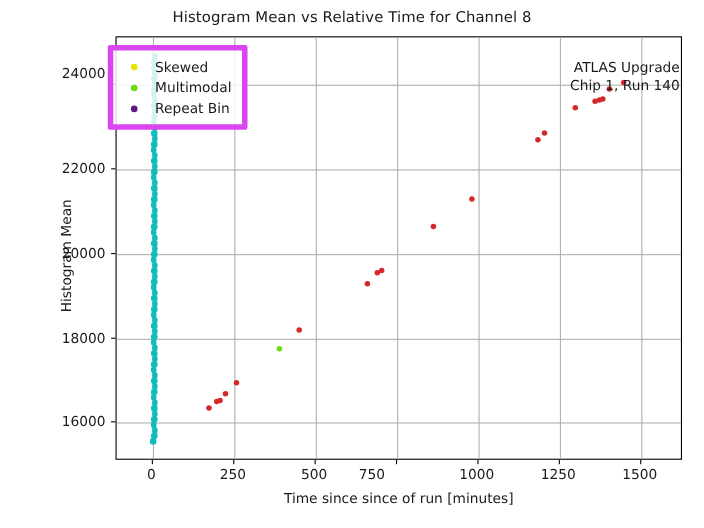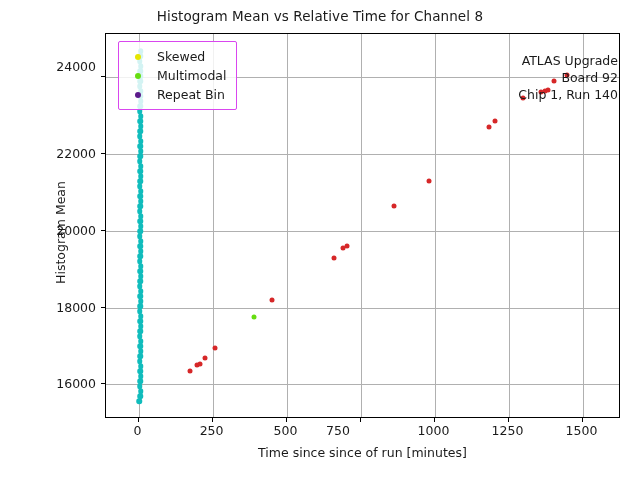--- a/index.html
+++ b/index.html
@@ -104,25 +104,24 @@
     color: #1a1a1a;
     transform: rotate(-90deg);
     transform-origin: center center;
   }
   
   #legend {
     position: absolute;
     left: 98px;
     top: 41px;
     background: rgba(255,255,255,0.82);
-    border: 1px solid #d946ef;
+    border: 5px solid #d946ef;
     border-radius: 2px;
     padding: 5px 10px 5px 6px;
     box-sizing: border-box;
-    margin-left: 20px;
   }
   .legend-row {
     display: flex;
     align-items: center;
     height: 19px;
   }
   .legend-swatch-wrap {
     width: 26px;
     display: flex;
     justify-content: center;
@@ -312,17 +311,16 @@
       <div class="legend-row">
         <span class="legend-swatch-wrap">
           <span class="legend-swatch" style="background: rgb(91, 26, 139);"></span>
         </span>
         <span class="legend-text">Repeat Bin</span>
       </div>
     </div>
 
   <div id="annotation">
       <div>ATLAS Upgrade</div>
-      <div>Board 92</div>
       <div>Chip 1, Run 140</div>
     </div>
 
 </div>
 
 </body></html>

